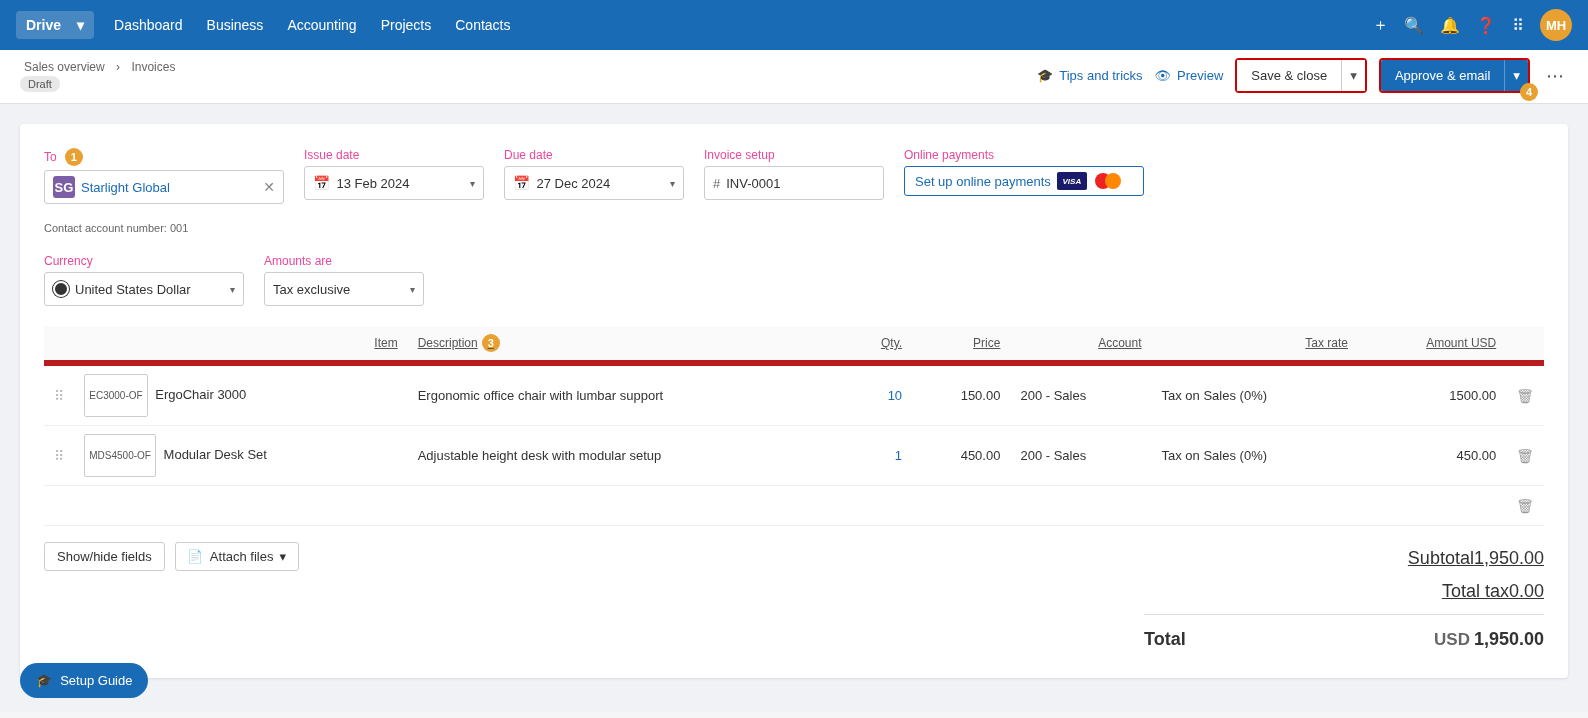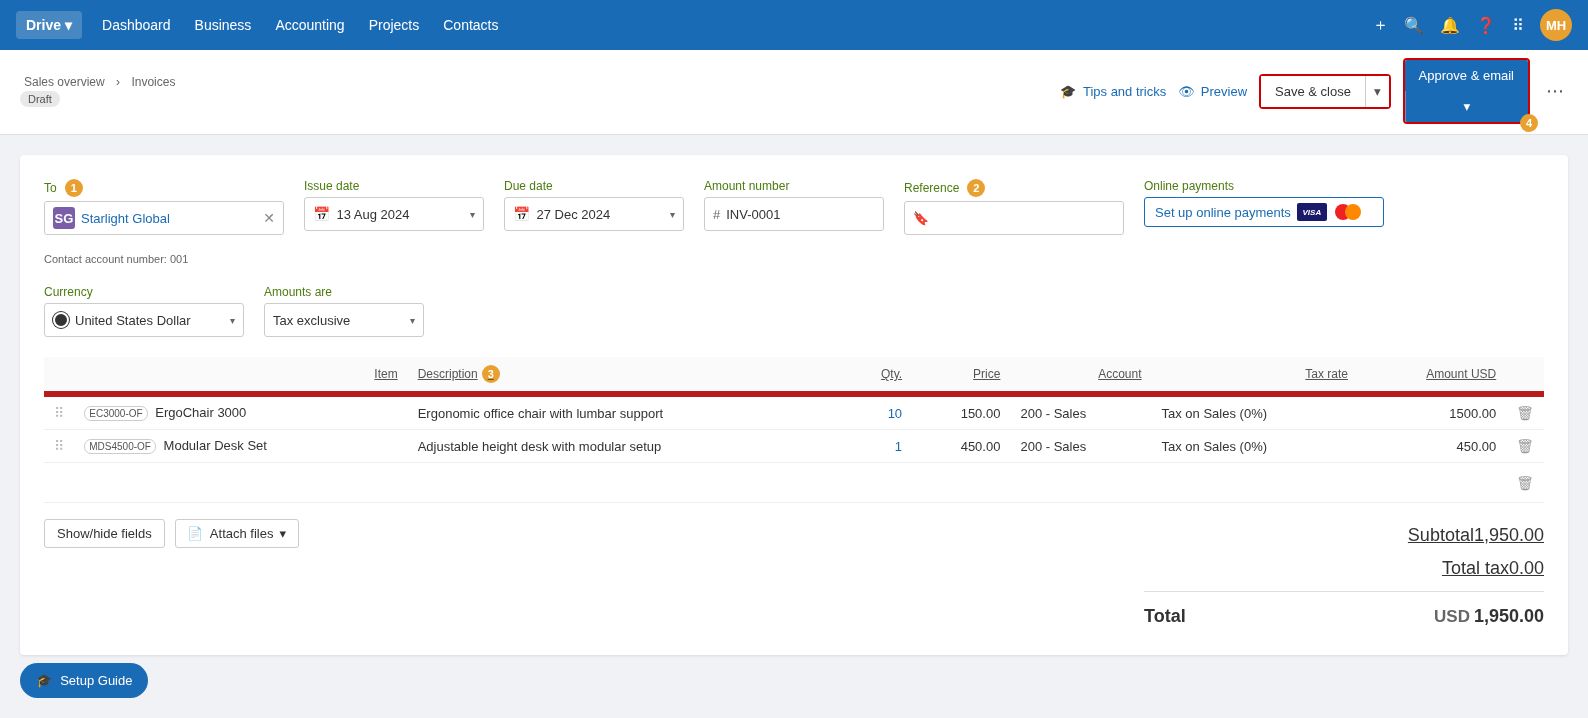--- a/index.html
+++ b/index.html
@@ -16,21 +16,21 @@
     }
     .nav-drive {
       background: rgba(255,255,255,0.2);
       border-radius: 4px;
       padding: 6px 10px;
       font-weight: 600;
       font-size: 14px;
       cursor: pointer;
       display: flex;
       align-items: center;
-      gap: 4px;
+      gap: 16px;
       margin-right: 20px;
     }
     .nav-links { display: flex; gap: 24px; flex: 1; }
     .nav-link { color: white; font-size: 14px; cursor: pointer; text-decoration: none; }
     .nav-right { display: flex; align-items: center; gap: 16px; }
     .nav-icon { color: white; cursor: pointer; font-size: 16px; }
     .avatar { width: 32px; height: 32px; border-radius: 50%; background: #e8a030; display: flex; align-items: center; justify-content: center; font-weight: 700; font-size: 13px; color: white; }
 
     
     .sub-header {
@@ -70,21 +70,20 @@
       border-left: 1px solid #ccc;
       padding: 8px 8px;
       cursor: pointer;
       color: #555;
     }
     .approve-group {
       display: flex;
       border-radius: 4px;
       overflow: hidden;
       border: 2px solid #cc0000;
-      flex-direction: column;
     }
     .approve-btn {
       background: #1a6bb5;
       color: white;
       border: none;
       padding: 8px 14px;
       font-size: 13px;
       font-weight: 500;
       cursor: pointer;
     }
@@ -98,21 +97,21 @@
     }
     .more-btn { background: none; border: none; font-size: 18px; cursor: pointer; color: #555; padding: 4px; }
 
     
     .main-content { padding: 20px; background: #f0f2f5; min-height: calc(100vh - 110px); }
     .invoice-card { background: white; border-radius: 4px; padding: 24px; box-shadow: 0 1px 3px rgba(0,0,0,0.1); }
 
     
     .form-row { display: flex; gap: 20px; align-items: flex-start; margin-bottom: 20px; }
     .form-field { display: flex; flex-direction: column; gap: 4px; }
-    .form-label { font-size: 12px; color: #4d7c0f; font-weight: 500; }
+    .form-label { font-size: 12px; color: #ec4899; font-weight: 500; }
     .to-field { min-width: 240px; }
     .contact-chip {
       display: flex;
       align-items: center;
       gap: 6px;
       border: 1px solid #ccc;
       border-radius: 3px;
       padding: 4px 8px;
       height: 34px;
       background: white;
@@ -214,22 +213,22 @@
     .line-items-table td {
       padding: 8px 10px;
       border-bottom: 1px solid #eee;
       font-size: 13px;
       vertical-align: middle;
     }
     .drag-handle { color: #bbb; cursor: grab; font-size: 14px; }
     .item-code {
       display: inline-block;
       border: 1px solid #ccc;
-      border-radius: 7px;
-      padding: 1px 4px;
+      border-radius: 2px;
+      padding: 15px 4px;
       font-size: 10px;
       color: #555;
       margin-right: 4px;
     }
     .qty-input {
       color: #1a6bb5;
       font-size: 13px;
       text-align: right;
       width: 50px;
     }
@@ -427,52 +426,42 @@
           <span class="contact-name">Starlight Global</span>
           <span class="contact-clear">✕</span>
         </div>
         <div class="contact-account">Contact account number: 001</div>
       </div>
 
       <div class="form-field">
         <span class="form-label">Issue date</span>
         <div class="date-input-wrap">
           <span class="date-icon">📅</span>
-          <span class="date-text">13 Aug 2024</span>
+          <span class="date-text">13 Feb 2024</span>
           <span class="dropdown-arrow">▾</span>
         </div>
       </div>
 
       <div class="form-field">
         <span class="form-label">Due date</span>
         <div class="date-input-wrap">
           <span class="date-icon">📅</span>
           <span class="date-text">27 Dec 2024</span>
           <span class="dropdown-arrow">▾</span>
         </div>
       </div>
 
       <div class="form-field">
-        <span class="form-label">Amount number</span>
+        <span class="form-label">Invoice setup</span>
         <div class="invoice-num-wrap">
           <span class="hash-icon">#</span>
           <span>INV-0001</span>
         </div>
       </div>
 
-      <div class="form-field" style="position:relative;">
-        <div style="display:flex; align-items:center; gap:6px;">
-          <span class="form-label">Reference</span>
-          <span class="badge-2" style="position:relative; top:0; right:0; margin-left:2px;">2</span>
-        </div>
-        <div class="ref-wrap">
-          <span class="bookmark-icon">🔖</span>
-          <span style="color:#333; font-size:13px;"></span>
-        </div>
-      </div>
 
       <div class="form-field online-payments-field">
         <span class="form-label">Online payments</span>
         <div class="online-payments-btn">
           <span>Set up online payments</span>
 
           <div class="payment-icon">
             <span style="color:white; font-size:8px; font-weight:900; font-style:italic;">VISA</span>
           </div>
 

